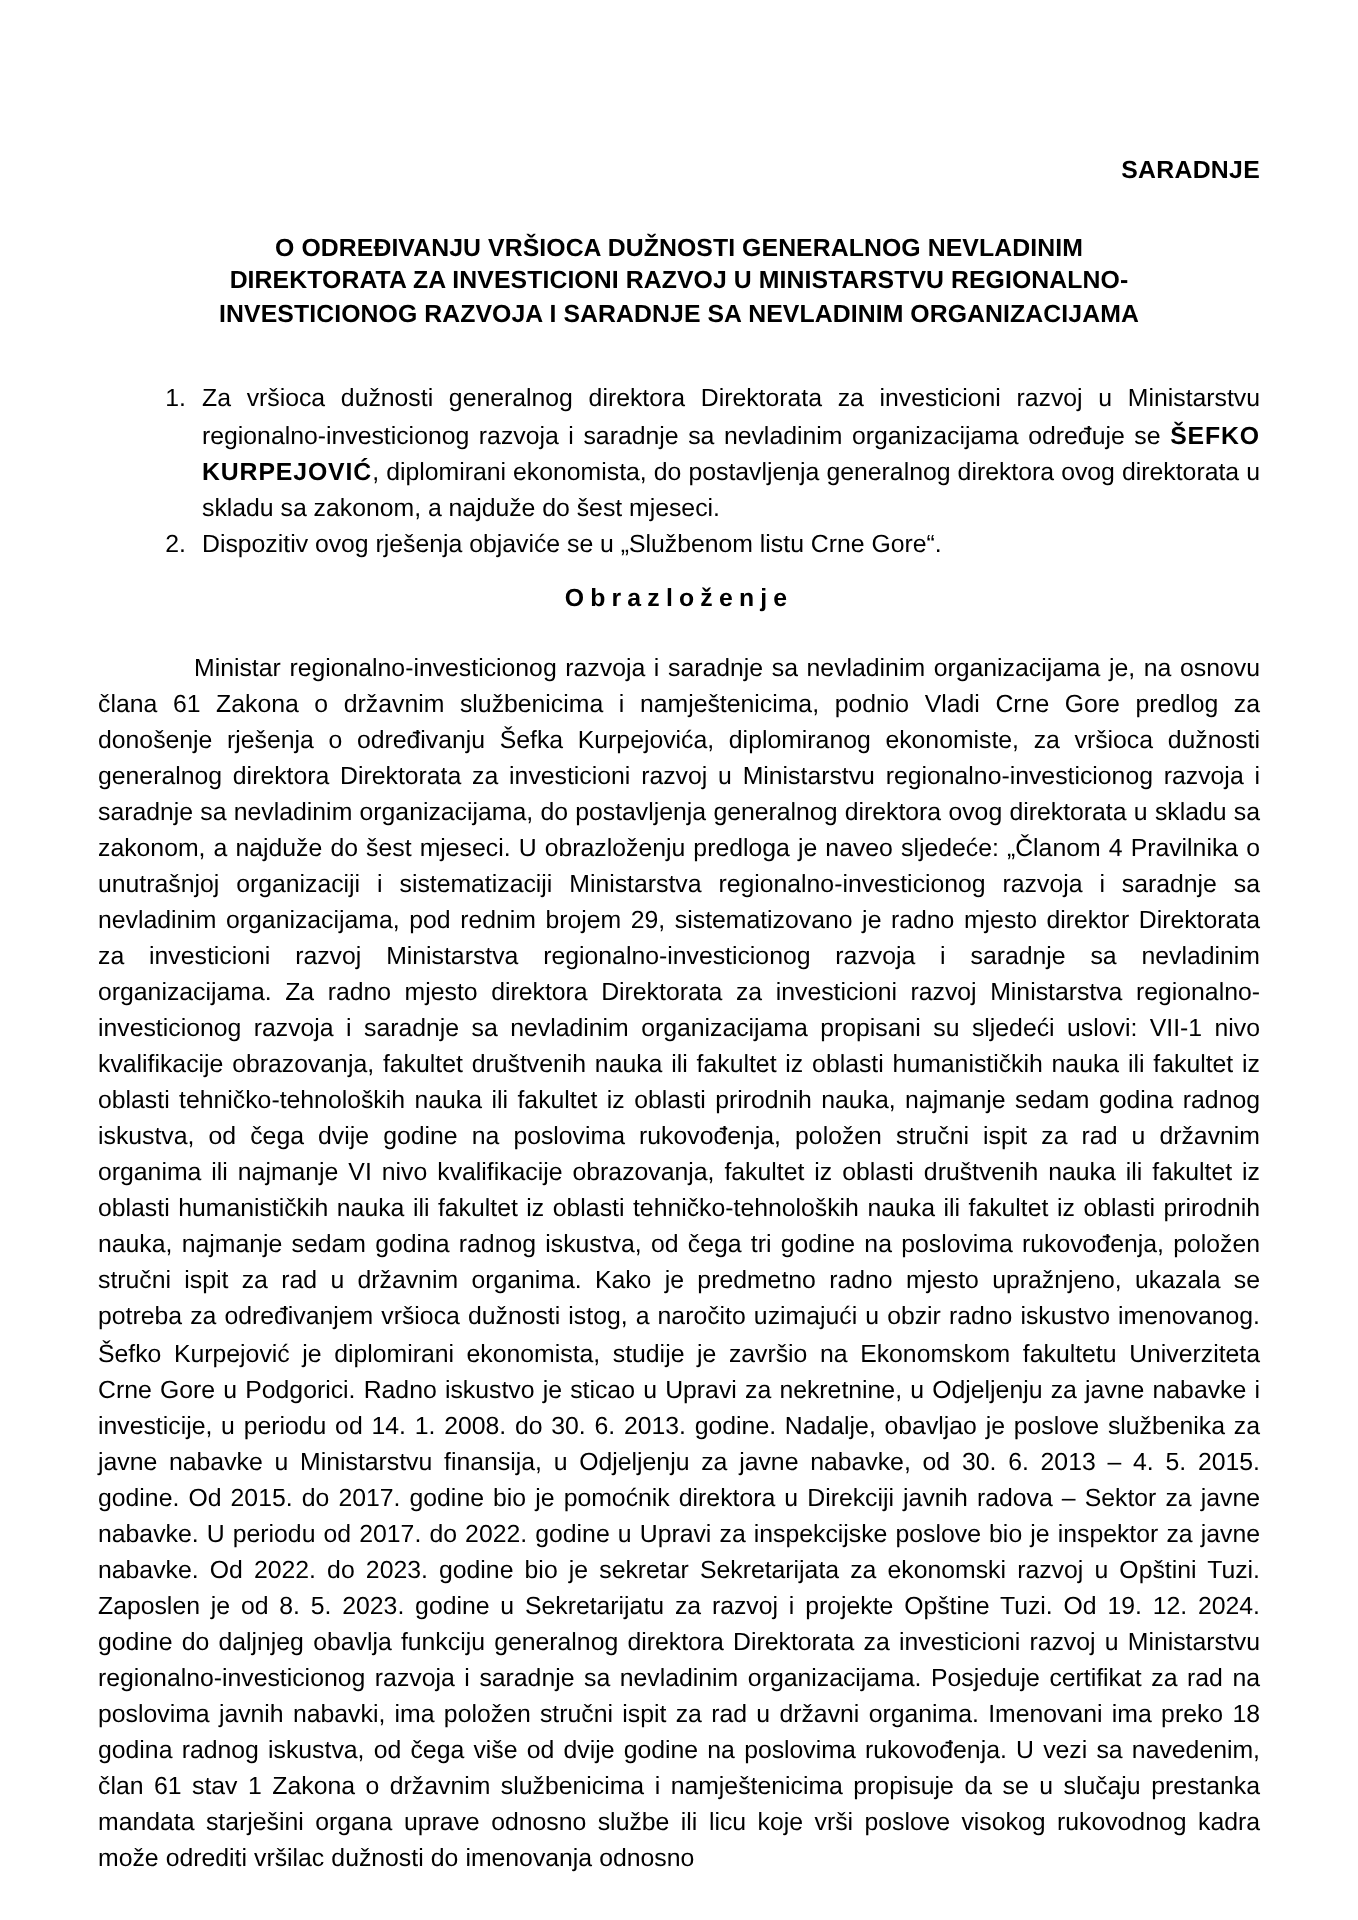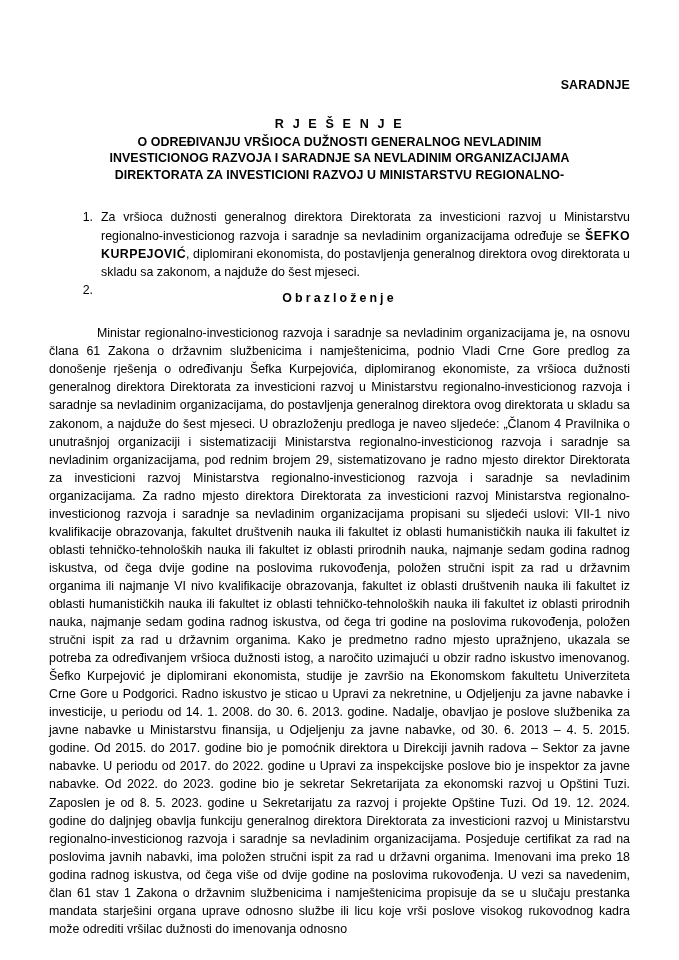--- a/index.html
+++ b/index.html
@@ -102,32 +102,31 @@
 </style>
 </head>
 <body>
 
 <div class="page">
 
   <div class="predlog">SARADNJE</div>
 
 
   <div class="title-block">
-    <div class="title-main">R J E Š E N J E</div>
     <div class="title-sub">O ODREĐIVANJU VRŠIOCA DUŽNOSTI GENERALNOG NEVLADINIM</div>
+    <div class="title-sub">DIREKTORATA ZA INVESTICIONI RAZVOJ U MINISTARSTVU REGIONALNO-</div>
     <div class="title-sub">INVESTICIONOG RAZVOJA I SARADNJE SA NEVLADINIM ORGANIZACIJAMA</div>
-    <div class="title-sub">DIREKTORATA ZA INVESTICIONI RAZVOJ U MINISTARSTVU REGIONALNO-</div>
   </div>
 
   <ol class="items">
     <li class="item">
       <span class="item-num">1.</span><span>Za vršioca dužnosti generalnog direktora Direktorata za investicioni razvoj u Ministarstvu regionalno-investicionog razvoja i saradnje sa nevladinim organizacijama određuje se </span><span class="item-name">ŠEFKO KURPEJOVIĆ</span><span>, diplomirani ekonomista, do postavljenja generalnog direktora ovog direktorata u skladu sa zakonom, a najduže do šest mjeseci.</span>
     </li>
     <li class="item">
-      <span class="item-num">2.</span>
+      <span class="item-num">2.</span><span>Dispozitiv ovog rješenja objaviće se u „Službenom listu Crne Gore“.</span>
     </li>
   </ol>
 
   <div class="obraz">Obrazloženje</div>
 
   <div class="body-text">Ministar regionalno-investicionog razvoja i saradnje sa nevladinim organizacijama je, na osnovu člana 61 Zakona o državnim službenicima i namještenicima, podnio Vladi Crne Gore predlog za donošenje rješenja o određivanju Šefka Kurpejovića, diplomiranog ekonomiste, za vršioca dužnosti generalnog direktora Direktorata za investicioni razvoj u Ministarstvu regionalno-investicionog razvoja i saradnje sa nevladinim organizacijama, do postavljenja generalnog direktora ovog direktorata u skladu sa zakonom, a najduže do šest mjeseci. U obrazloženju predloga je naveo sljedeće: „Članom 4 Pravilnika o unutrašnjoj organizaciji i sistematizaciji Ministarstva regionalno-investicionog razvoja i saradnje sa nevladinim organizacijama, pod rednim brojem 29, sistematizovano je radno mjesto direktor Direktorata za investicioni razvoj Ministarstva regionalno-investicionog razvoja i saradnje sa nevladinim organizacijama. Za radno mjesto direktora Direktorata za investicioni razvoj Ministarstva regionalno-investicionog razvoja i saradnje sa nevladinim organizacijama propisani su sljedeći uslovi: VII-1 nivo kvalifikacije obrazovanja, fakultet društvenih nauka ili fakultet iz oblasti humanističkih nauka ili fakultet iz oblasti tehničko-tehnoloških nauka ili fakultet iz oblasti prirodnih nauka, najmanje sedam godina radnog iskustva, od čega dvije godine na poslovima rukovođenja, položen stručni ispit za rad u državnim organima ili najmanje VI nivo kvalifikacije obrazovanja, fakultet iz oblasti društvenih nauka ili fakultet iz oblasti humanističkih nauka ili fakultet iz oblasti tehničko-tehnoloških nauka ili fakultet iz oblasti prirodnih nauka, najmanje sedam godina radnog iskustva, od čega tri godine na poslovima rukovođenja, položen stručni ispit za rad u državnim organima. Kako je predmetno radno mjesto upražnjeno, ukazala se potreba za određivanjem vršioca dužnosti istog, a naročito uzimajući u obzir radno iskustvo imenovanog. Šefko Kurpejović je diplomirani ekonomista, studije je završio na Ekonomskom fakultetu Univerziteta Crne Gore u Podgorici. Radno iskustvo je sticao u Upravi za nekretnine, u Odjeljenju za javne nabavke i investicije, u periodu od 14. 1. 2008. do 30. 6. 2013. godine. Nadalje, obavljao je poslove službenika za javne nabavke u Ministarstvu finansija, u Odjeljenju za javne nabavke, od 30. 6. 2013 – 4. 5. 2015. godine. Od 2015. do 2017. godine bio je pomoćnik direktora u Direkciji javnih radova – Sektor za javne nabavke. U periodu od 2017. do 2022. godine u Upravi za inspekcijske poslove bio je inspektor za javne nabavke. Od 2022. do 2023. godine bio je sekretar Sekretarijata za ekonomski razvoj u Opštini Tuzi. Zaposlen je od 8. 5. 2023. godine u Sekretarijatu za razvoj i projekte Opštine Tuzi. Od 19. 12. 2024. godine do daljnjeg obavlja funkciju generalnog direktora Direktorata za investicioni razvoj u Ministarstvu regionalno-investicionog razvoja i saradnje sa nevladinim organizacijama. Posjeduje certifikat za rad na poslovima javnih nabavki, ima položen stručni ispit za rad u državni organima. Imenovani ima preko 18 godina radnog iskustva, od čega više od dvije godine na poslovima rukovođenja. U vezi sa navedenim, član 61 stav 1 Zakona o državnim službenicima i namještenicima propisuje da se u slučaju prestanka mandata starješini organa uprave odnosno službe ili licu koje vrši poslove visokog rukovodnog kadra može odrediti vršilac dužnosti do imenovanja odnosno</div>
 
 </div>
 
 </body></html>

